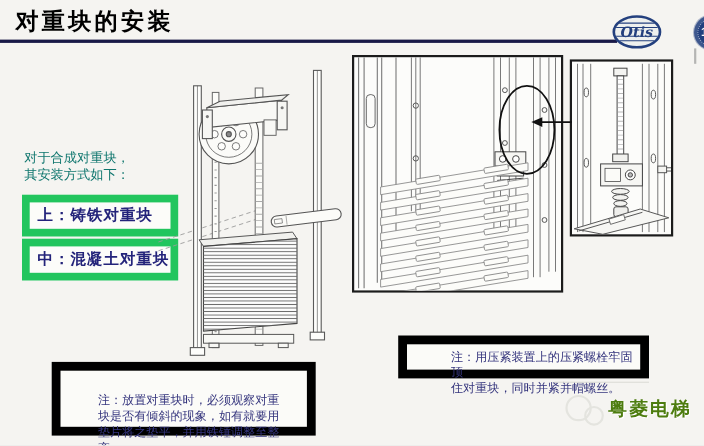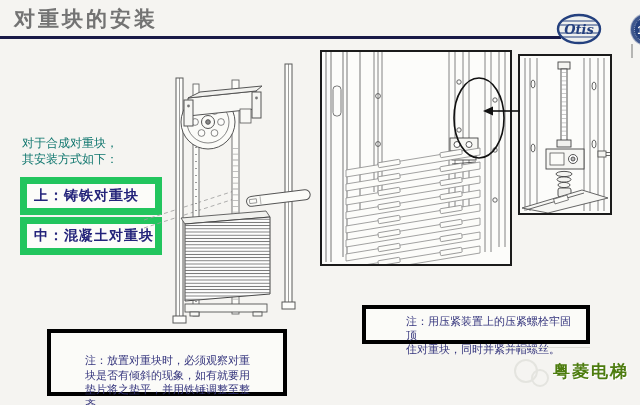--- a/index.html
+++ b/index.html
@@ -5,21 +5,21 @@
   * { margin:0; padding:0; box-sizing:border-box; }
   html,body { background:#e8e8e6; }
   .slide {
     position:relative; width:640px; height:405px; overflow:hidden;
     background:#f5f4f1;
     font-family:"Liberation Sans","DejaVu Sans",sans-serif;
   }
   
   .title {
     position:absolute; left:14px; top:5px;
-    font-size:21px; font-weight:bold; letter-spacing:3px; color:#737373;
+    font-size:21px; font-weight:bold; letter-spacing:3px; color:#000000;
   }
   .title-rule { position:absolute; left:0; top:36px; width:561px; height:3px; background:#191947; }
   .edge-tick { position:absolute; left:631px; top:44px; width:2px; height:14px; background:#8a8a8a; opacity:.6; }
   .otis-logo { position:absolute; left:556px; top:13px; width:46px; height:32px; }
   .badge-150 {
     position:absolute; left:599px; top:14px; width:31px; height:31px; border-radius:50%;
     background:#24407e; color:#fff; display:flex; align-items:center; justify-content:center;
     font-size:11px; font-weight:bold;
     box-shadow: inset 0 0 0 3px rgba(255,255,255,.12), 0 0 0 1px rgba(36,64,126,.35);
     margin-left: 32px;
@@ -40,21 +40,21 @@
   
   .center-diagram { position:absolute; left:142px; top:58px; width:176px; height:272px; }
   .panel {
     position:absolute; border:2px solid #1b1b1b; background:#fcfcfa;
   }
   .panel-right { left:320px; top:50px; width:192px; height:216px; }
   .panel-inset { left:518px; top:54px; width:94px; height:161px; }
   .callout-arrow { position:absolute; left:482px; top:102px; width:40px; height:18px; z-index:5; }
   
   .note {
-    position:absolute; border:4px solid #000000; background:#fbfbf8;
+    position:absolute; border:8px solid #000000; background:#fbfbf8;
     font-size:11px; line-height:14.5px; color:#35357d; white-space:pre-line;
   }
   .note-left  { left:47px;  top:329px; width:240px; height:67px; padding:20px 6px 0 34px; }
   .note-right { left:362px; top:305px; width:228px; height:39px; padding:5px 6px 0 40px; line-height:14px; }
   
   .wm-line { position:absolute; left:504px; top:347px; width:86px; height:1px; background:#dcdcd6; }
   .wm-logo { position:absolute; left:510px; top:353px; width:44px; height:40px; }
   .wm-text {
     position:absolute; left:553px; top:360px; font-size:17px; font-weight:bold;
     letter-spacing:2px; color:#4d7c0f; text-shadow:1px 1px 0 #ffffff; white-space:nowrap;

